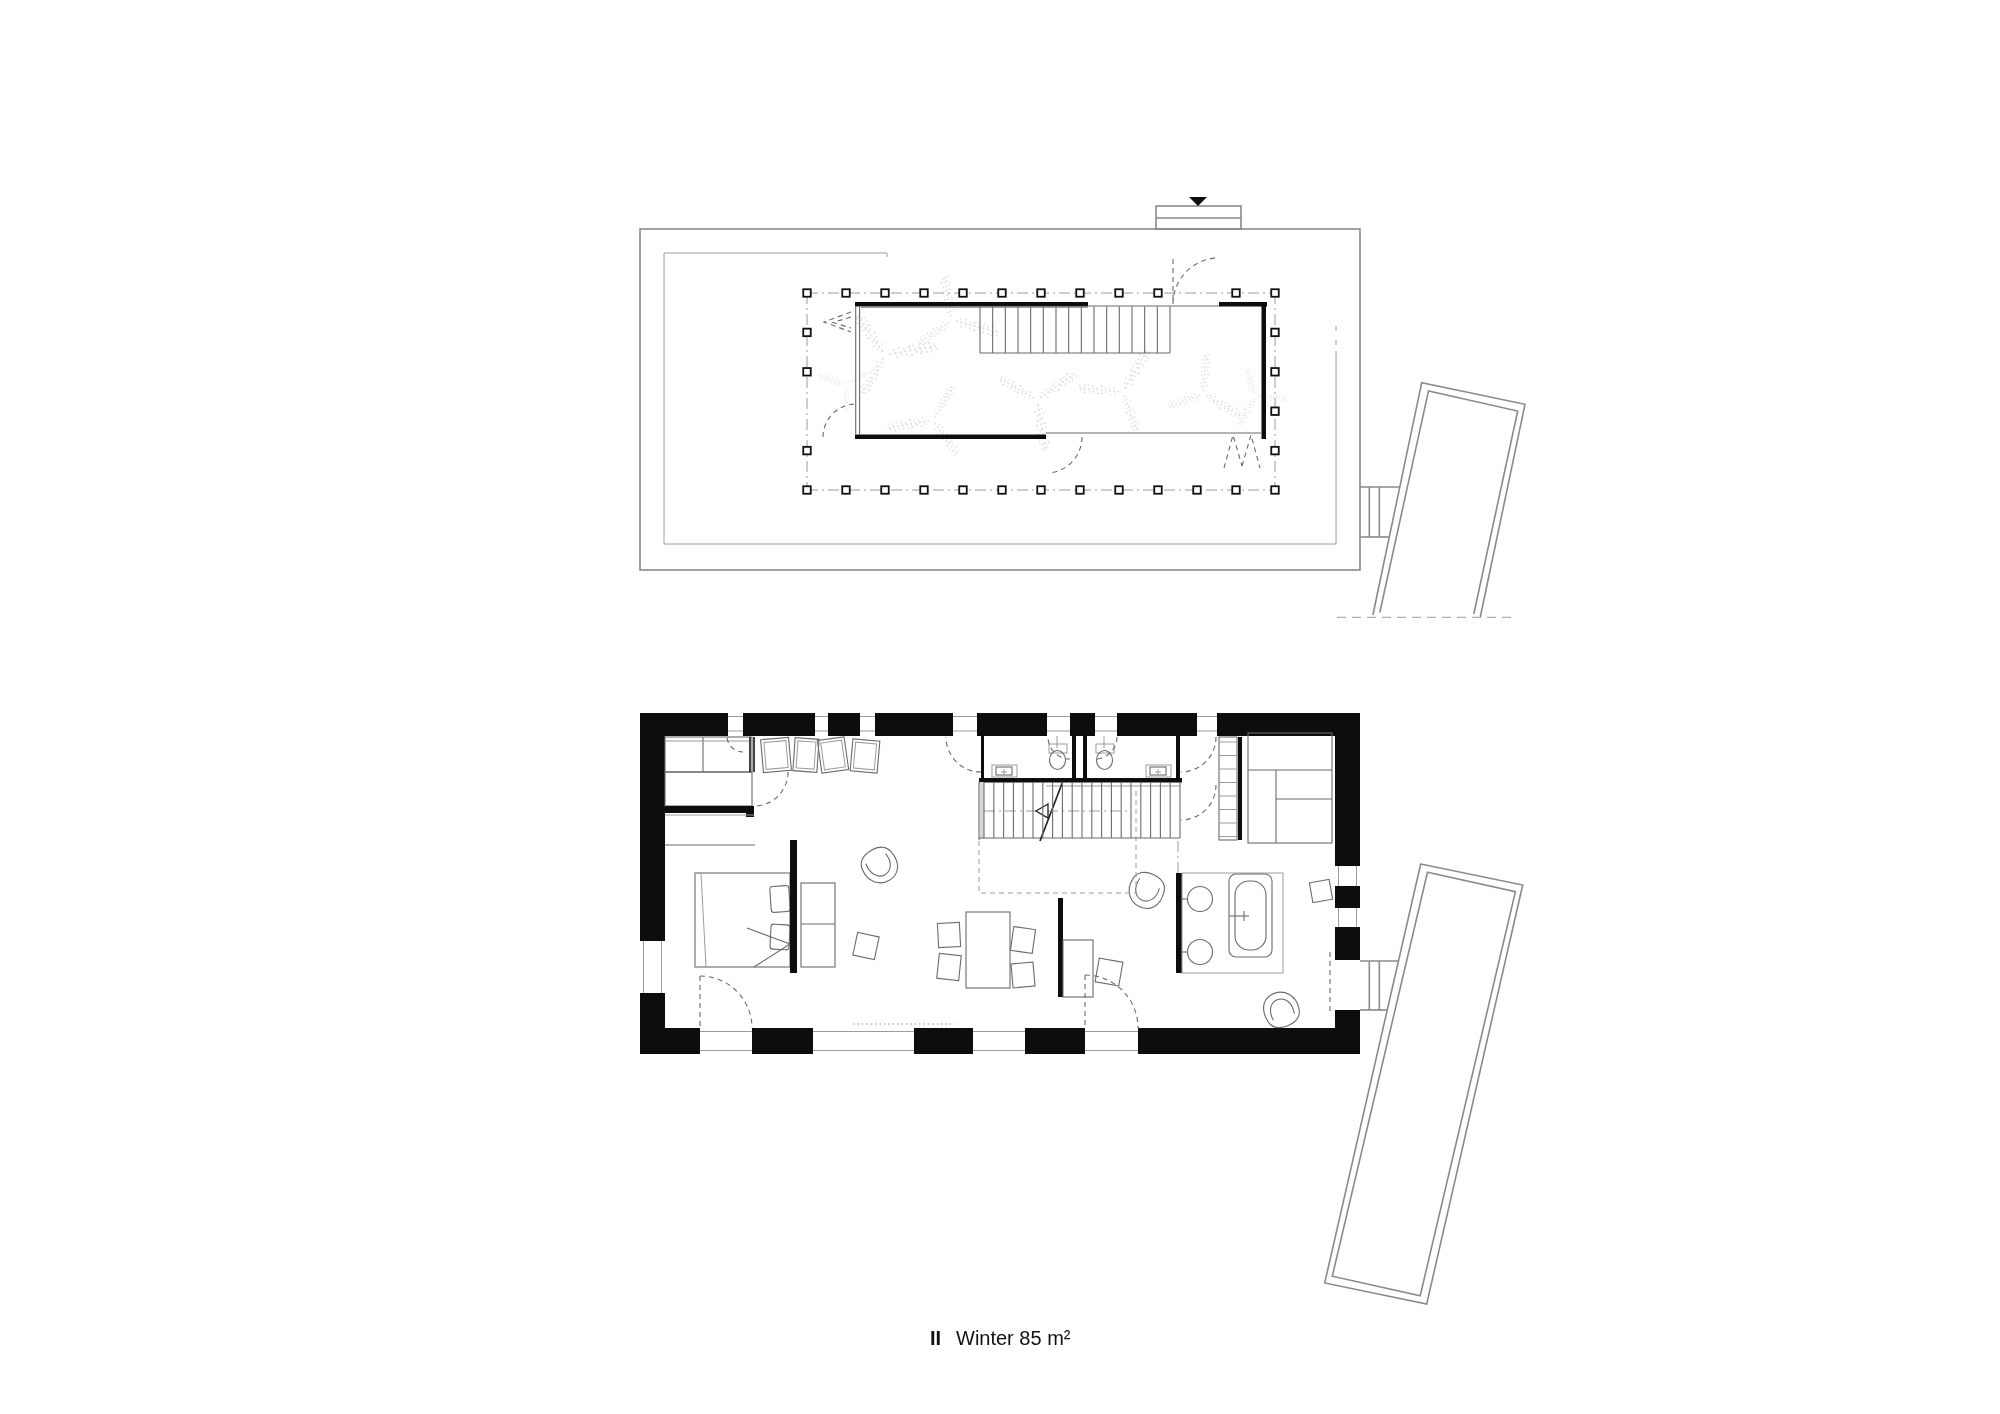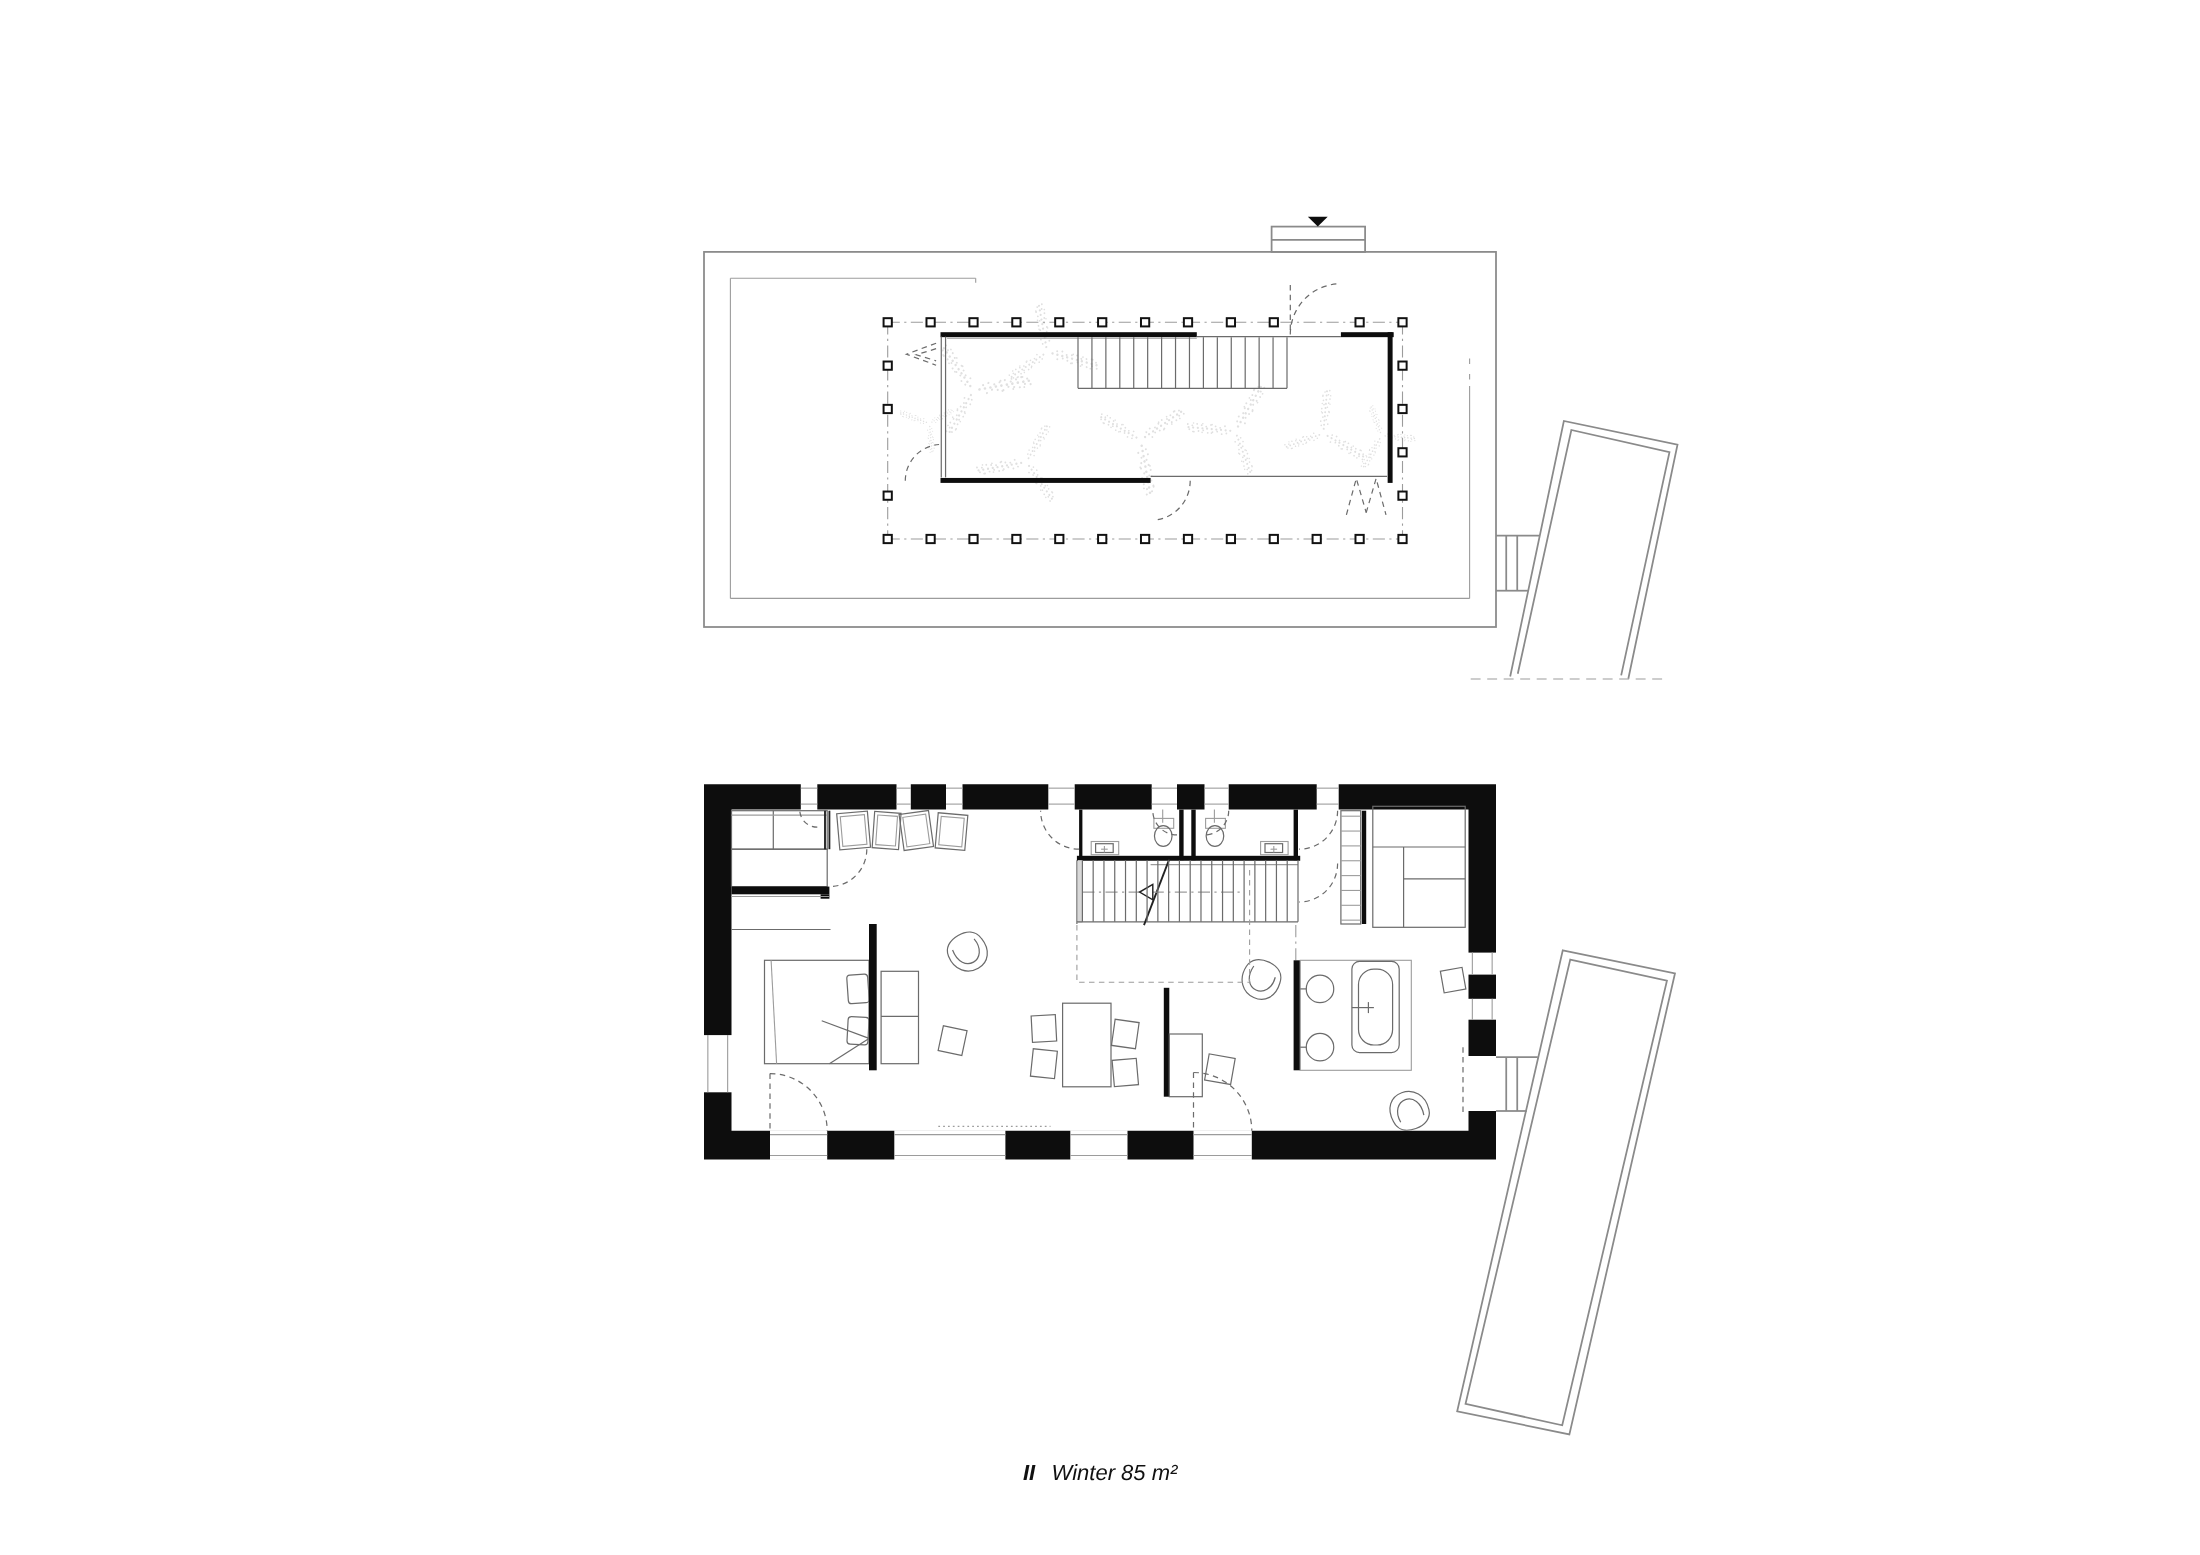--- a/index.html
+++ b/index.html
@@ -1,16 +1,16 @@
 <!DOCTYPE html>
 <html><head>
 <meta charset="utf-8">
 <style>
   html,body{margin:0;padding:0;background:#fff;}
-  #stage{position:relative;width:2000px;height:1414px;background:#fff;overflow:hidden;font-style:italic;}
+  #stage{position:relative;width:2000px;height:1414px;background:#fff;overflow:hidden;}
   svg{display:block;width:2000px;height:1414px;}
   svg text{font-family:"Liberation Sans",sans-serif;font-size:20px;fill:#111;}
   .t-bold{font-weight:bold;}
   .f-black{fill:#0d0d0d;stroke:none;}
   .f-fol{fill:#e0e0e0;stroke:none;}
   .f-gray{fill:#d8d8d8;stroke:none;}
   .post{fill:#fff;stroke:#111;stroke-width:1.8;}
   .s-roof{stroke:#8a8a8a;stroke-width:1.6;fill:none;}
   .s-dark{stroke:#222;stroke-width:1.7;fill:none;}
   .s-med{stroke:#6b6b6b;stroke-width:1.1;fill:none;}

